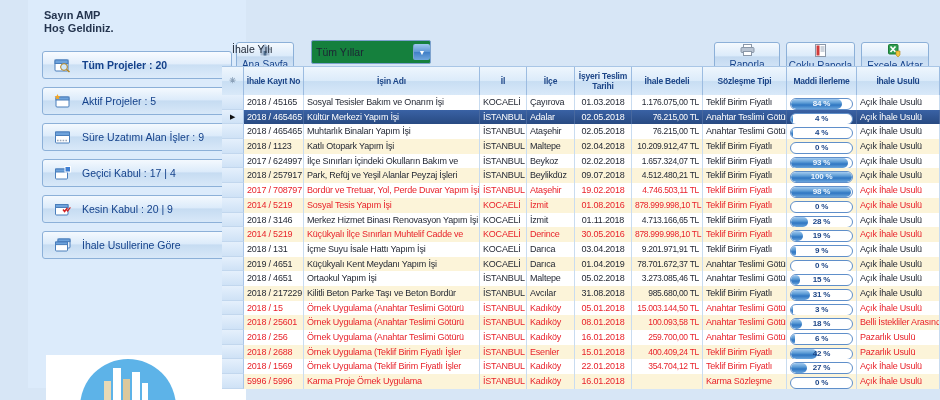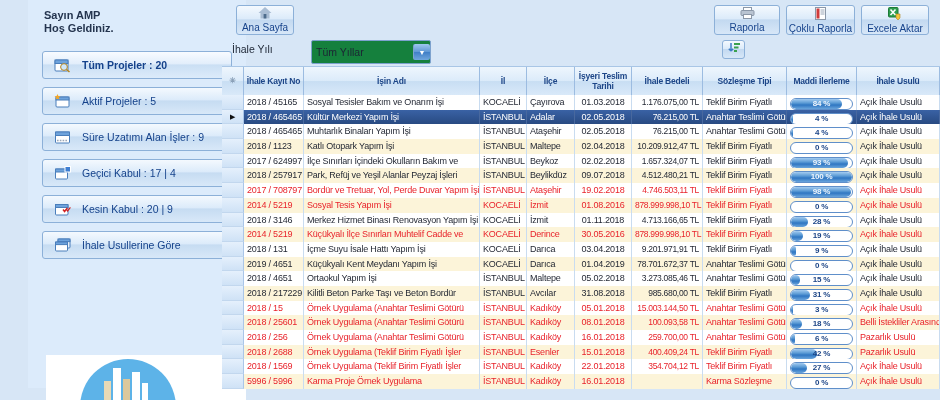--- a/index.html
+++ b/index.html
@@ -23,21 +23,21 @@
   .side-btn:first-of-type{margin-top:16px;}
   .side-btn.sel{font-weight:bold;background:linear-gradient(#f8fbff,#e2eefb 45%,#cadff4 50%,#dcebfa);}
   .side-btn .sicon{width:20px;display:flex;justify-content:center;}
   .logobox{position:absolute;left:18px;top:355px;width:200px;height:45px;background:#fff;overflow:hidden;}
   
   .tbtn{
     position:absolute;box-sizing:border-box;border:1px solid #8cb0d8;border-radius:3px;
     background:linear-gradient(#f4f9fe,#dcebfa 45%,#c3d9f0 50%,#d7e7f8);
     color:#15428b;font-size:10px;cursor:pointer;text-align:center;
     display:flex;flex-direction:column;align-items:center;justify-content:center;gap:1px;
-    font-family:"Liberation Sans", sans-serif;padding:2px 0;
+    font-family:"Liberation Sans", sans-serif;padding:2px 0;margin-top:37px;
   }
   #btn-home{left:236px;top:5px;width:58px;height:30px;}
   #btn-report{left:714px;top:5px;width:66px;height:30px;}
   #btn-multireport{left:786px;top:5px;width:69px;height:30px;}
   #btn-excel{left:861px;top:5px;width:68px;height:30px;}
   #btn-filter{left:722px;top:40px;width:23px;height:19px;padding:0;}
   .year-label{position:absolute;left:232px;top:43px;font-size:10.5px;color:#222b3a;}
   .combo{
     position:absolute;left:311px;top:40px;width:120px;height:24px;box-sizing:border-box;
     background:#15803d;border:1px solid #7da2ce;border-radius:2px;display:flex;align-items:center;cursor:pointer;

